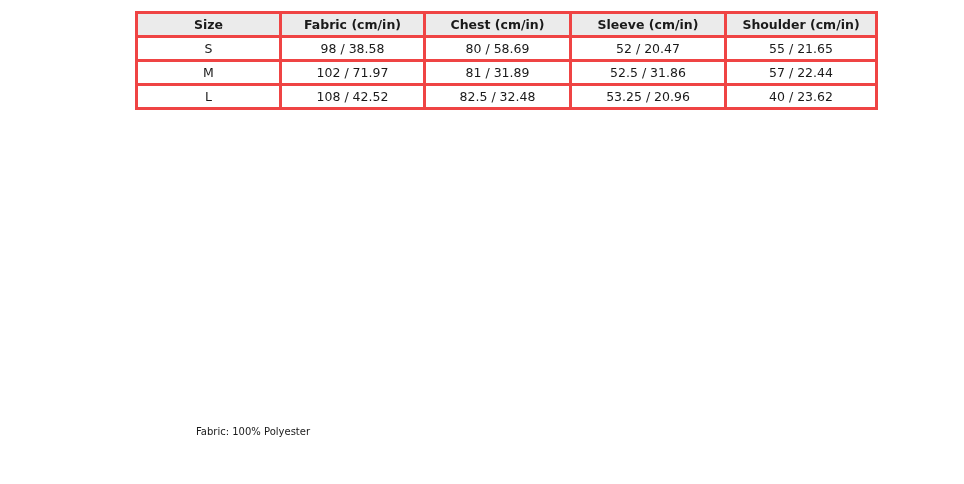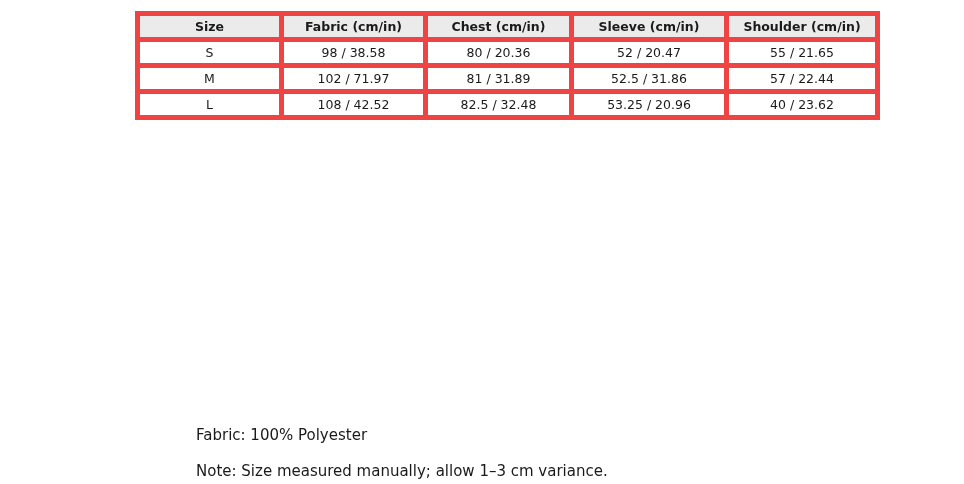--- a/index.html
+++ b/index.html
@@ -24,21 +24,21 @@
   }
 
   table.size-table {
     border-collapse: collapse;
     width: 740px;
     table-layout: fixed;
   }
 
   table.size-table th,
   table.size-table td {
-    border: 5px solid #ef4444;
+    border: 3px solid #ef4444;
     text-align: center;
     font-size: 12.5px;
     line-height: 1.2;
     padding: 3px 4px;
     height: 14px;
   }
 
   table.size-table thead th {
     background: #ebebeb;
     font-weight: bold;
@@ -59,21 +59,21 @@
   table.size-table col.c-shoulder { width: 151px; }
 
   .notes {
     position: absolute;
     left: 196px;
     top: 426px;
     width: 600px;
   }
 
   .notes .note-line {
-    font-size: 15px;
+    font-size: 10px;
     line-height: 1.2;
     color: #1a1a1a;
     margin: 0 0 18px 0;
     white-space: nowrap;
   }
   .notes .note-line:last-child {
     margin-bottom: 0;
   }
 </style>
 </head>
@@ -94,21 +94,21 @@
         <th>Fabric (cm/in)</th>
         <th>Chest (cm/in)</th>
         <th>Sleeve (cm/in)</th>
         <th>Shoulder (cm/in)</th>
       </tr>
     </thead>
     <tbody>
       <tr>
         <td>S</td>
         <td>98 / 38.58</td>
-        <td>80 / 20.36</td>
+        <td>80 / 58.69</td>
         <td>52 / 20.47</td>
         <td>55 / 21.65</td>
       </tr>
       <tr>
         <td>M</td>
         <td>102 / 71.97</td>
         <td>81 / 31.89</td>
         <td>52.5 / 31.86</td>
         <td>57 / 22.44</td>
       </tr>
@@ -118,14 +118,13 @@
         <td>82.5 / 32.48</td>
         <td>53.25 / 20.96</td>
         <td>40 / 23.62</td>
       </tr>
     </tbody>
   </table>
 </div>
 
 <div class="notes">
   <p class="note-line">Fabric: 100% Polyester</p>
-  <p class="note-line">Note: Size measured manually; allow 1–3 cm variance.</p>
 </div>
 
 </body></html>

